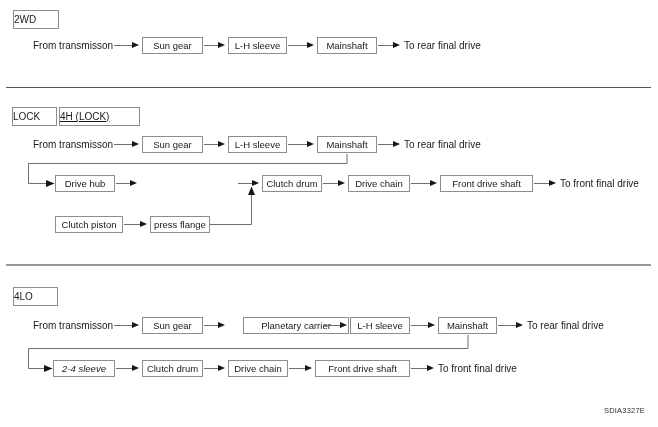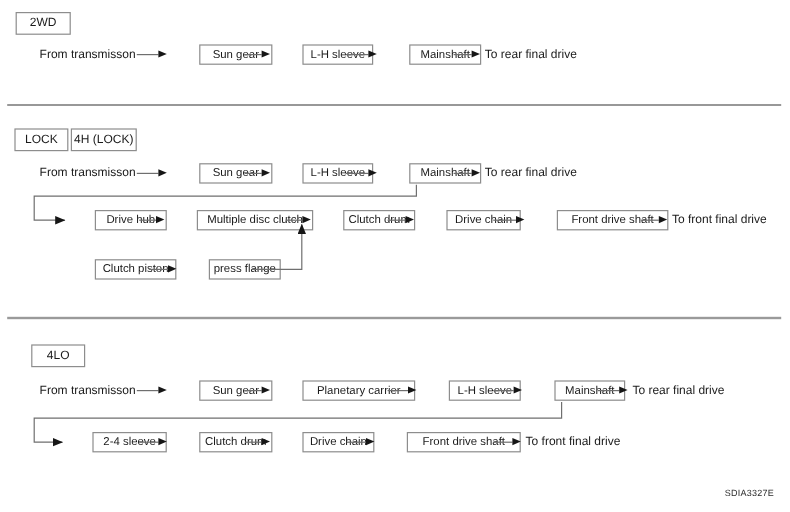--- a/index.html
+++ b/index.html
@@ -2,27 +2,27 @@
 <html><head>
 <meta charset="utf-8">
 <style>
   html,body { margin:0; padding:0; background:#ffffff; }
   .canvas {
     position:relative; width:658px; height:427px; background:#ffffff;
     font-family:"Liberation Sans", sans-serif; color:#1a1a1a; overflow:hidden;
   }
   .tag {
     position:absolute; box-sizing:border-box; height:19px; line-height:17px;
-    border:1px solid #8d8d8d; background:#ffffff; text-align:center;
+    border:1px solid #8d8d8d; background:#ffffff; text-align:left;
     font-size:10px; white-space:nowrap;
   }
   .fbox {
     position:absolute; box-sizing:border-box; height:17px; line-height:15px;
     border:1px solid #8d8d8d; background:#ffffff; text-align:center;
-    font-size:9.5px; white-space:nowrap;margin-left:24px;
+    font-size:9.5px; white-space:nowrap;
   }
   .ftext {
     position:absolute; height:17px; line-height:17px; font-size:10px; white-space:nowrap;
   }
   .harrow { position:absolute; height:0; border-top:1px solid #6f6f6f; }
   .harrow::after {
     content:""; position:absolute; right:-7px; top:-4px; width:0; height:0;
     border-left:7px solid #161616; border-top:3.5px solid transparent; border-bottom:3.5px solid transparent;
   }
   .sep { position:absolute; left:6px; width:645px; }
@@ -44,65 +44,64 @@
   <div class="harrow" style="left:204px;top:45px;width:14px;"></div>
   <div class="fbox" style="left:228px;top:37px;width:59px;">L-H sleeve</div>
   <div class="harrow" style="left:288px;top:45px;width:19px;"></div>
   <div class="fbox" style="left:317px;top:37px;width:60px;">Mainshaft</div>
   <div class="harrow" style="left:378px;top:45px;width:15px;"></div>
   <div class="ftext" style="left:404px;top:37px;">To rear final drive</div>
 
   <div class="sep sep1"></div>
 
   <div class="tag" style="left:12px;top:107px;width:45px;">LOCK</div>
-  <div class="tag" style="left:59px;top:107px;width:55px;">4H (LOCK)</div>
+  <div class="tag" style="left:59px;top:107px;width:81px;text-decoration:underline;">4H (LOCK)</div>
 
   <div class="ftext" style="left:33px;top:136px;">From transmisson</div>
   <div class="harrow" style="left:114px;top:144px;width:18px;"></div>
   <div class="fbox" style="left:142px;top:136px;width:61px;">Sun gear</div>
   <div class="harrow" style="left:204px;top:144px;width:14px;"></div>
   <div class="fbox" style="left:228px;top:136px;width:59px;">L-H sleeve</div>
   <div class="harrow" style="left:288px;top:144px;width:19px;"></div>
   <div class="fbox" style="left:317px;top:136px;width:60px;">Mainshaft</div>
   <div class="harrow" style="left:378px;top:144px;width:15px;"></div>
   <div class="ftext" style="left:404px;top:136px;">To rear final drive</div>
 
   <div class="fbox" style="left:55px;top:175px;width:60px;">Drive hub</div>
   <div class="harrow" style="left:116px;top:183px;width:14px;"></div>
-  <div class="fbox" style="left:140px;top:175px;width:97px;">Multiple disc clutch</div>
   <div class="harrow" style="left:238px;top:183px;width:14px;"></div>
   <div class="fbox" style="left:262px;top:175px;width:60px;">Clutch drum</div>
   <div class="harrow" style="left:323px;top:183px;width:15px;"></div>
   <div class="fbox" style="left:348px;top:175px;width:62px;">Drive chain</div>
   <div class="harrow" style="left:411px;top:183px;width:19px;"></div>
   <div class="fbox" style="left:440px;top:175px;width:93px;">Front drive shaft</div>
   <div class="harrow" style="left:534px;top:183px;width:15px;"></div>
   <div class="ftext" style="left:560px;top:175px;">To front final drive</div>
 
   <div class="fbox" style="left:55px;top:216px;width:68px;">Clutch piston</div>
   <div class="harrow" style="left:124px;top:224px;width:16px;"></div>
   <div class="fbox" style="left:150px;top:216px;width:60px;">press flange</div>
 
   <div class="sep sep2"></div>
 
-  <div class="tag" style="left:26px;top:287px;width:45px;">4LO</div>
+  <div class="tag" style="left:13px;top:287px;width:45px;">4LO</div>
 
   <div class="ftext" style="left:33px;top:317px;">From transmisson</div>
   <div class="harrow" style="left:114px;top:325px;width:18px;"></div>
   <div class="fbox" style="left:142px;top:317px;width:61px;">Sun gear</div>
   <div class="harrow" style="left:204px;top:325px;width:14px;"></div>
-  <div class="fbox" style="left:228px;top:317px;width:94px;">Planetary carrier</div>
+  <div class="fbox" style="left:243px;top:317px;width:106px;">Planetary carrier</div>
   <div class="harrow" style="left:323px;top:325px;width:17px;"></div>
   <div class="fbox" style="left:350px;top:317px;width:60px;">L-H sleeve</div>
   <div class="harrow" style="left:411px;top:325px;width:17px;"></div>
   <div class="fbox" style="left:438px;top:317px;width:59px;">Mainshaft</div>
   <div class="harrow" style="left:498px;top:325px;width:18px;"></div>
   <div class="ftext" style="left:527px;top:317px;">To rear final drive</div>
 
-  <div class="fbox" style="left:53px;top:360px;width:62px;">2-4 sleeve</div>
+  <div class="fbox" style="left:53px;top:360px;width:62px;font-style:italic;">2-4 sleeve</div>
   <div class="harrow" style="left:116px;top:368px;width:16px;"></div>
   <div class="fbox" style="left:142px;top:360px;width:61px;">Clutch drum</div>
   <div class="harrow" style="left:204px;top:368px;width:14px;"></div>
   <div class="fbox" style="left:228px;top:360px;width:60px;">Drive chain</div>
   <div class="harrow" style="left:289px;top:368px;width:16px;"></div>
   <div class="fbox" style="left:315px;top:360px;width:95px;">Front drive shaft</div>
   <div class="harrow" style="left:411px;top:368px;width:16px;"></div>
   <div class="ftext" style="left:438px;top:360px;">To front final drive</div>
 
   <svg class="overlay" width="658" height="427">

